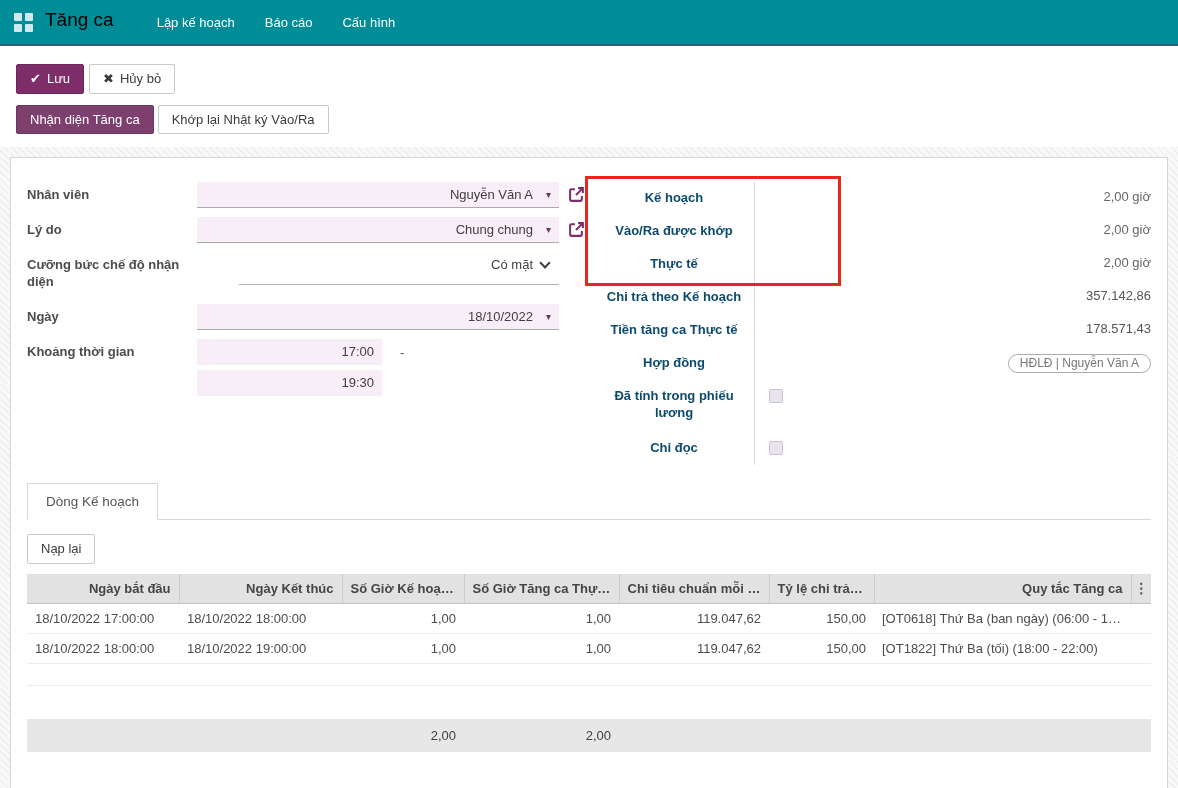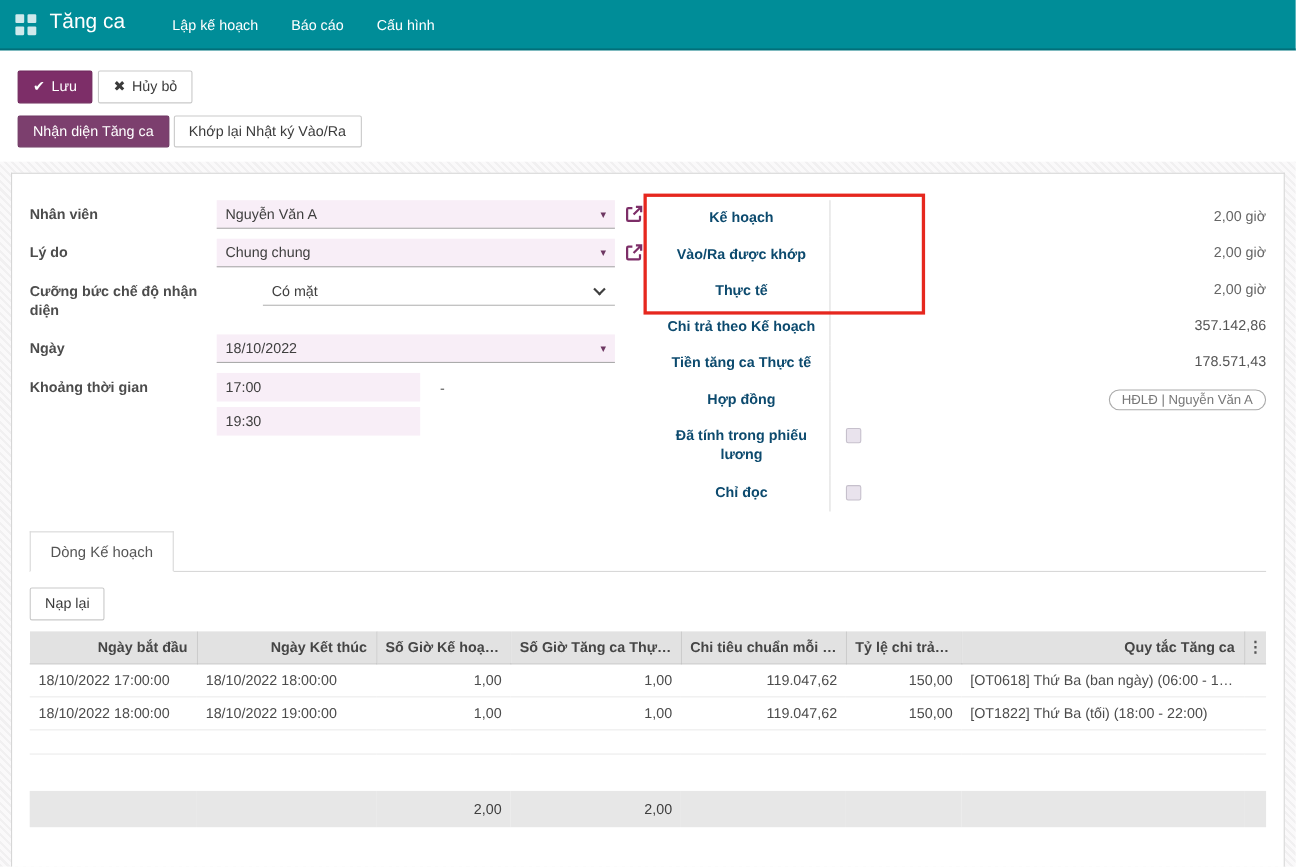--- a/index.html
+++ b/index.html
@@ -13,21 +13,21 @@
 
   
   .navbar {
     height:46px; flex:0 0 46px; background:#008d98;
     border-bottom:2px solid #026f7a;
     display:flex; align-items:center; padding:0 14px;
   }
   .apps-icon { width:19px; height:19px; display:grid;
     grid-template-columns:8px 8px; grid-template-rows:8px 8px; gap:3px; cursor:pointer; }
   .apps-icon span { background:#cfe9ec; border-radius:1px; }
-  .brand { color:#ffffff; font-size:19px; margin:0 28px 4px 12px; font-weight:400; cursor:pointer;text-align:center; }
+  .brand { color:#000000; font-size:19px; margin:0 28px 4px 12px; font-weight:400; cursor:pointer;text-align:center; }
   .nav-item { color:#fff; font-size:13px; padding:14px 15px; cursor:pointer; }
 
   
   .control-panel { background:#fff; padding:9px 16px 13px; }
   .breadcrumb { font-size:18px; line-height:24px; white-space:nowrap; }
   .bc-parent { color:#8d3a72; cursor:pointer; }
   .bc-sep { color:#888; margin:0 7px; }
   .bc-current { color:#a5a5a5; }
   .action-row { margin-top:9px; display:flex; gap:5px; }
   .btn {
@@ -50,29 +50,29 @@
     height:100%; padding:24px 16px 0; overflow:hidden;
   }
 
   
   .form-grid { display:flex; align-items:flex-start; }
   .col-left { width:535px; flex:0 0 535px; }
   .col-right { flex:1; margin-left:32px; position:relative; }
 
   .field-row { display:flex; margin-bottom:9px; align-items:flex-start; }
   .f-label { width:170px; flex:0 0 170px; font-weight:700; color:#4c4c4c; padding-top:4px; line-height:17px; }
-  .f-widget { flex:1; max-width:362px; position:relative; }
+  .f-widget { flex:1; max-width:362px; position:relative;text-align:right; }
   .m2o, .date-input {
     background:#f8eef7; border:none; border-bottom:1px solid #ababab;
     padding:5px 26px 5px 8px; color:#3f3f3f; position:relative; cursor:text; min-height:26px;
   }
   .caret { position:absolute; right:8px; top:7px; font-size:10px; color:#6d3762; cursor:pointer; }
   .ext-link { position:absolute; right:-26px; top:4px; width:17px; height:17px; cursor:pointer; }
   .select-input {
-    background:#fff; border-bottom:1px solid #b5b5b5; padding:5px 26px 5px 8px;
+    background:#fff; border-bottom:1px solid #b5b5b5; padding:5px 26px 12px 8px;
     color:#3f3f3f; position:relative; cursor:pointer; min-height:26px;margin-left:42px;
   }
   .chev { position:absolute; right:10px; top:7px; width:8px; height:8px;
     border-right:2px solid #3f3f3f; border-bottom:2px solid #3f3f3f; transform:rotate(45deg); }
   .row-gap { margin-bottom:14px; }
   .time-input {
     background:#f8eef7; border:none; padding:5px 8px; width:185px; color:#3f3f3f;
     min-height:26px; cursor:text;
   }
   .time-line { display:flex; align-items:center; gap:18px; margin-bottom:5px; }

